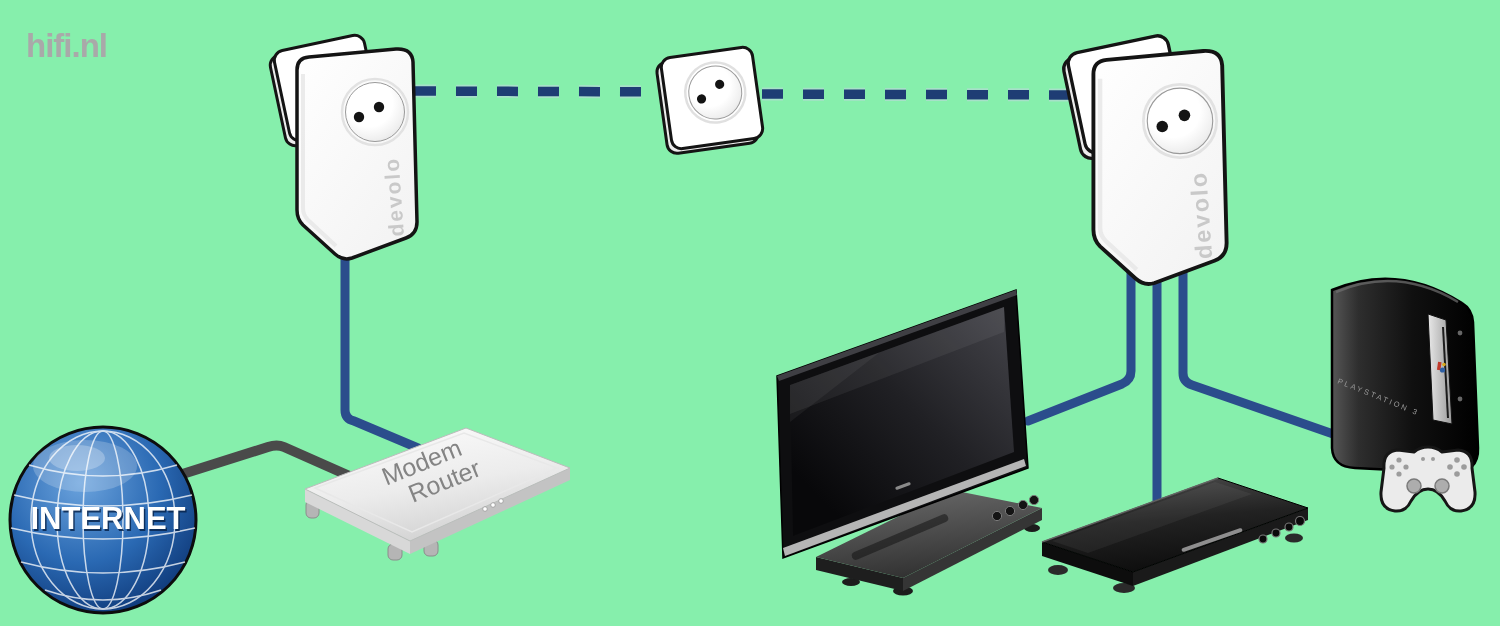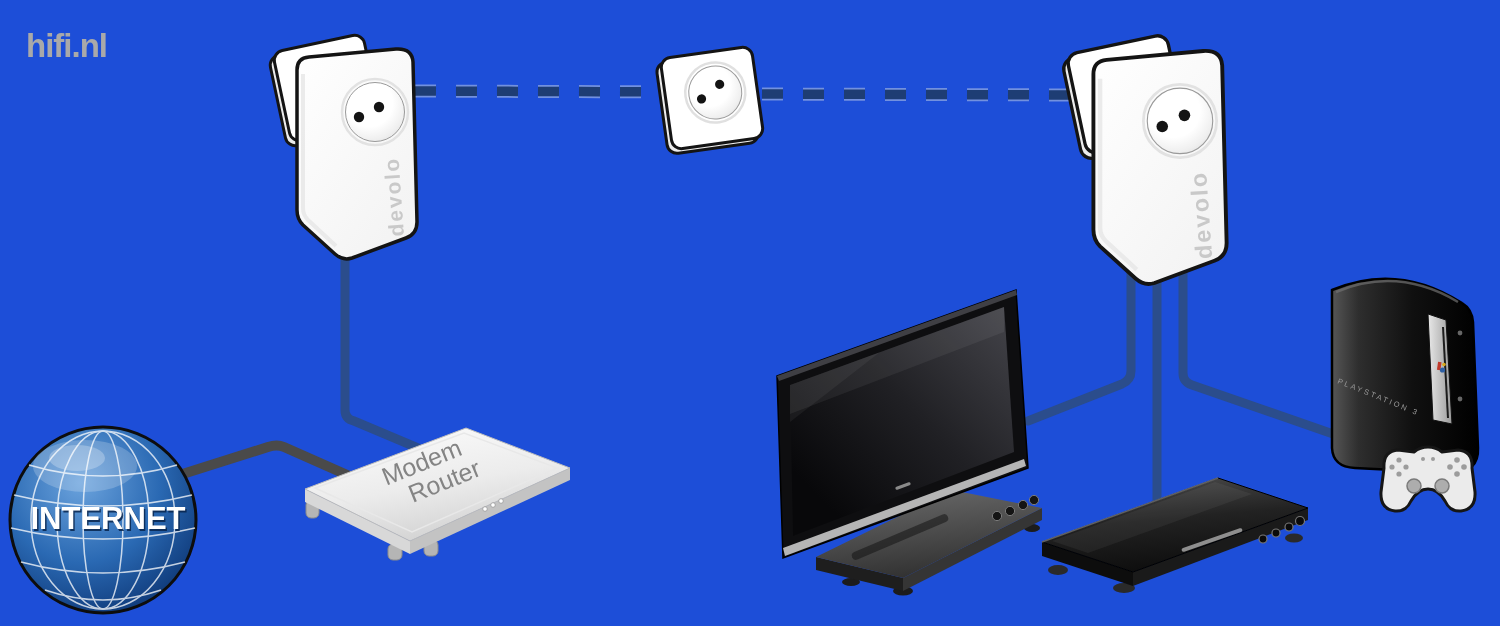--- a/index.html
+++ b/index.html
@@ -1,16 +1,16 @@
 <!DOCTYPE html>
 <html><head>
 <meta charset="utf-8">
 <style>
   html,body{margin:0;padding:0;background:#ffffff;}
-  .stage{position:relative;width:1500px;height:626px;background:#1d4ed8;overflow:hidden;
+  .stage{position:relative;width:1500px;height:626px;background:#86efac;overflow:hidden;
          font-family:"Liberation Sans", sans-serif;}
   svg{display:block;}
   text{font-family:"Liberation Sans", sans-serif;}
 </style>
 </head>
 <body>
 
 <div class="stage">
 <svg width="1500" height="626" viewBox="0 0 1500 626" xmlns="http://www.w3.org/2000/svg">
   <defs>

